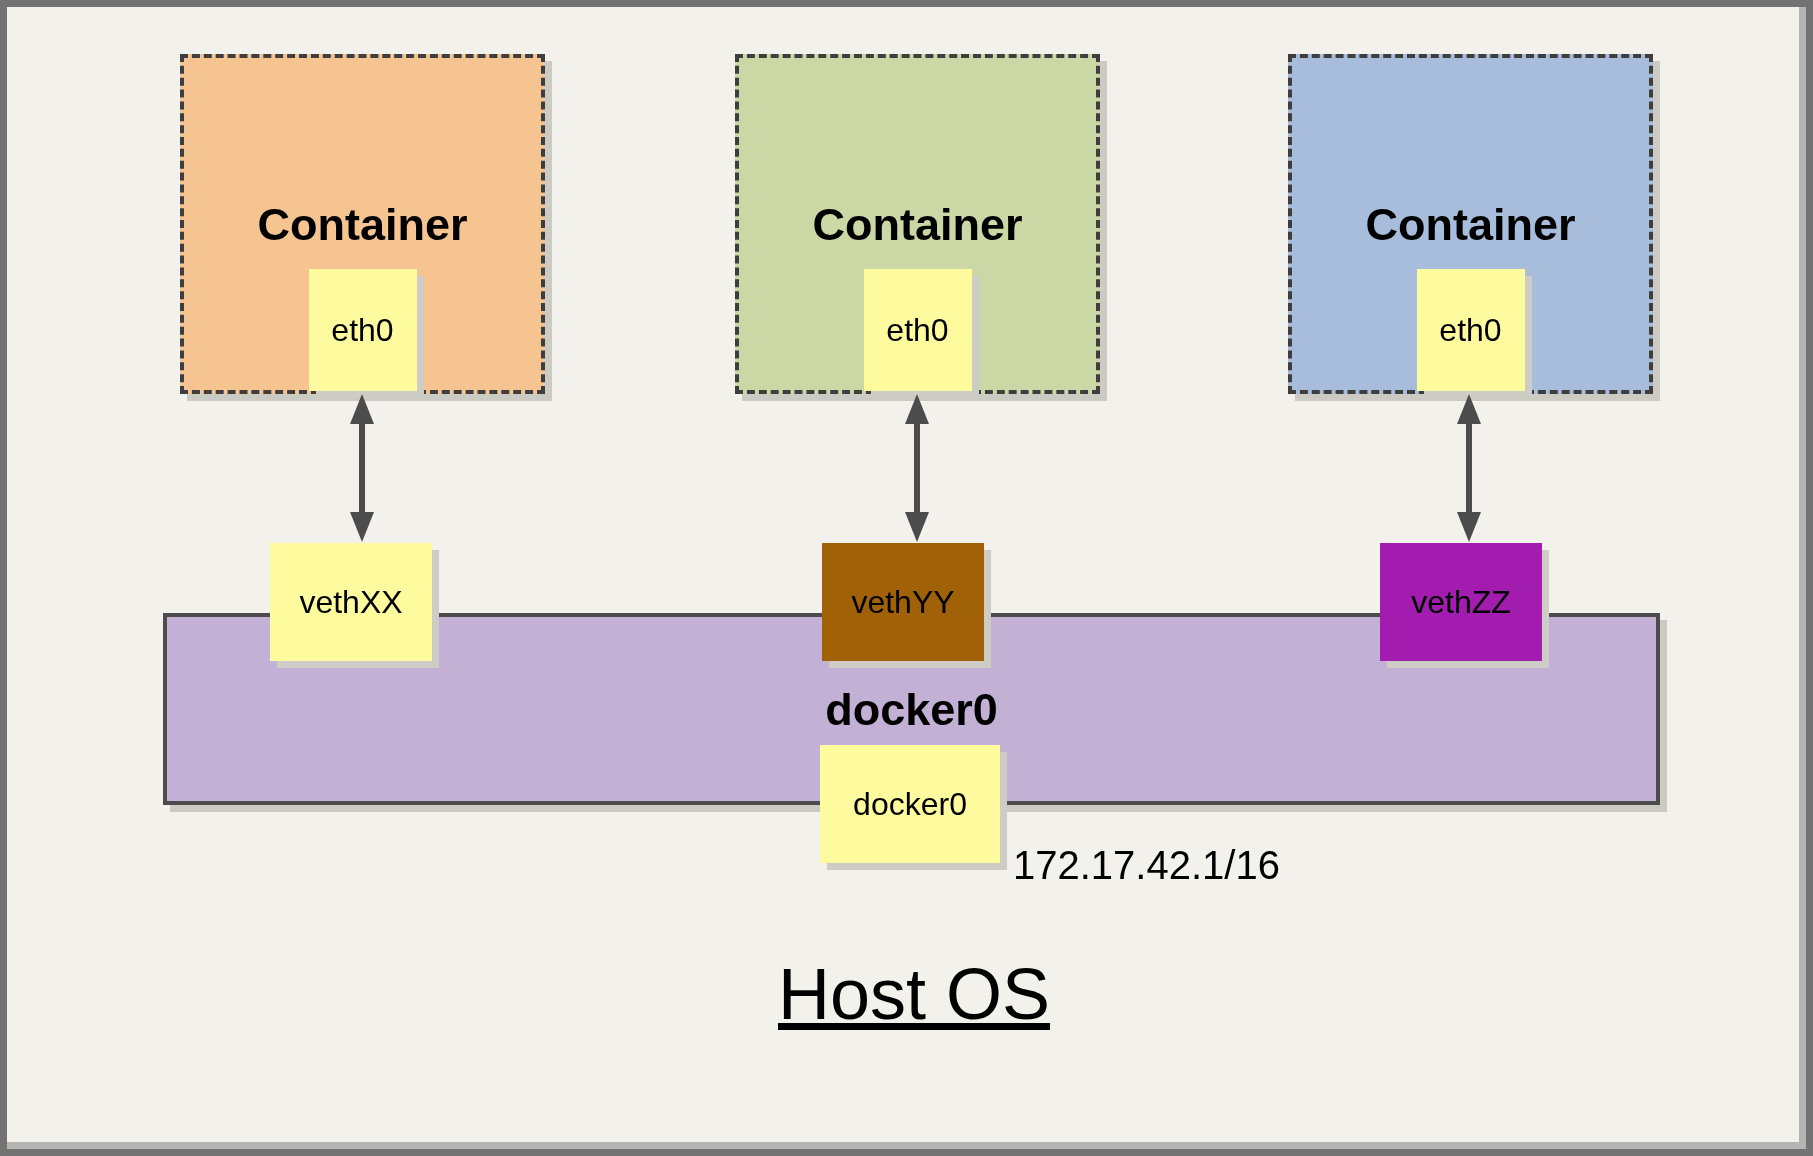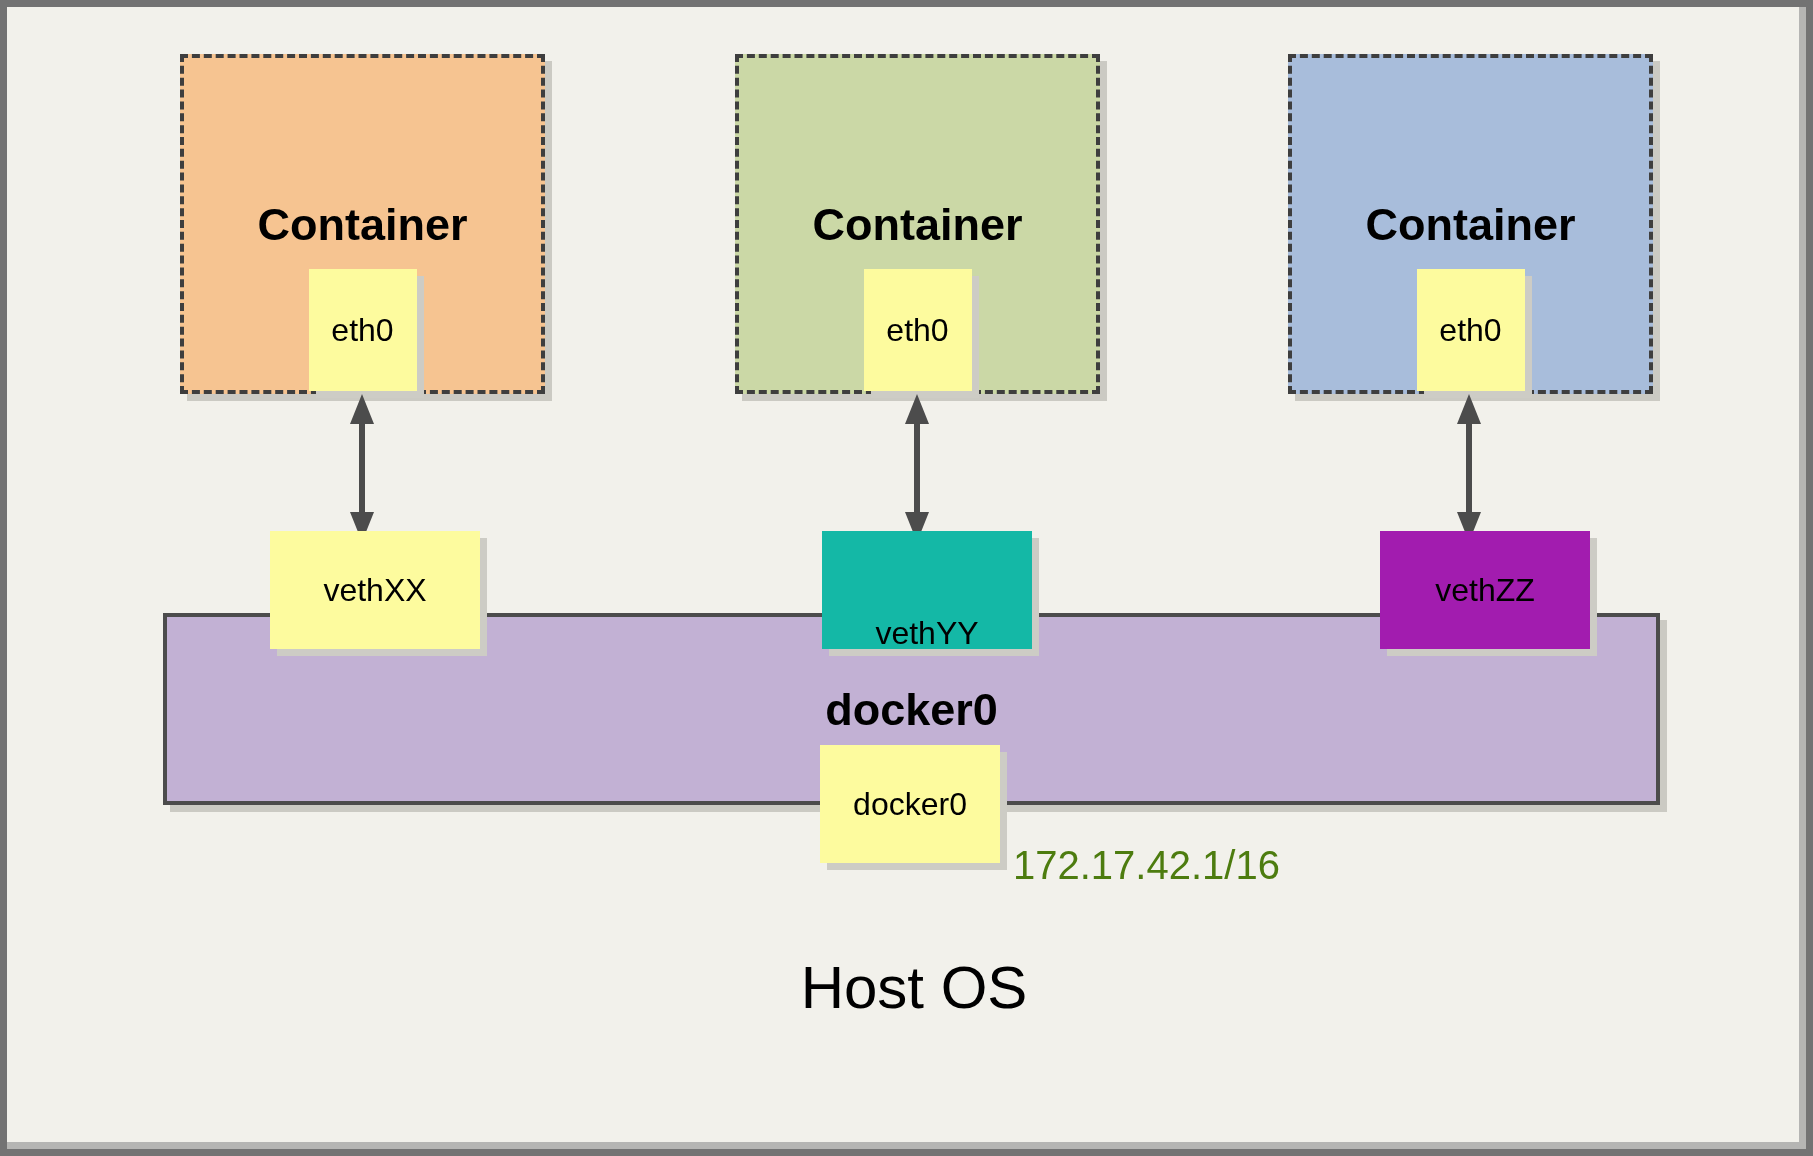--- a/index.html
+++ b/index.html
@@ -46,22 +46,22 @@
     box-shadow: 7px 7px 0 #CDCCC5;
     display: flex; align-items: center; justify-content: center;
     font-size: 32px; color: #000; line-height: 1;
   }
   .eth-box {
     position: absolute; left: 50%; bottom: -1px;
     transform: translateX(-50%);
     width: 108px; height: 122px;
   }
   .veth-box {
-    position: absolute; top: 524px;
-    width: 210px; height: 118px;
+    position: absolute; top: 536px;
+    width: 162px; height: 118px;
   }
   .veth-box.v1 { left: 263px; }
   .veth-box.v2 { left: 815px; }
   .veth-box.v3 { left: 1373px; }
 
   
   .arrow {
     position: absolute; top: 385px;
     width: 32px; height: 152px;
   }
@@ -86,28 +86,29 @@
     font-size: 45px; font-weight: bold; color: #000;
     line-height: 1;
   }
   .docker0-box {
     position: absolute; left: 813px; top: 738px;
     width: 180px; height: 118px;
   }
 
   .ip-text {
     position: absolute; left: 1006px; top: 834px;
-    font-size: 40px; color: #4d7c0f; line-height: 1.2;
+    font-size: 40px; color: #000000; line-height: 1.2;
     white-space: nowrap;
   }
   .host-title {
     position: absolute; left: 907px; top: 951px;
     transform: translateX(-50%);
-    font-size: 60px; color: #000; line-height: 1;
+    font-size: 72px; color: #000; line-height: 1;
     white-space: nowrap;
+    text-decoration: underline;
   }
 </style>
 </head>
 <body>
 
 <div class="frame" style="background-color: rgb(181, 181, 179);">
   <div class="canvas" style="background-color: rgb(242, 241, 235);">
 
     <div class="container-box c1" style="background-color: rgb(246, 196, 145);">
       <div class="container-title">Container</div>
@@ -146,21 +147,21 @@
     </svg>
     <svg class="arrow a3" viewBox="0 0 32 152">
       <line x1="16" y1="26" x2="16" y2="126"></line>
       <polygon points="16,2 4,32 28,32"></polygon>
       <polygon points="16,150 4,120 28,120"></polygon>
     </svg>
 
     <div class="node veth-box v1" style="background-color: rgb(253, 251, 158);">
       <span>vethXX</span>
     </div>
-    <div class="node veth-box v2" style="background-color: #14b8a6; align-items: flex-end;">
+    <div class="node veth-box v2" style="background-color: #a16207;">
       <span>vethYY</span>
     </div>
     <div class="node veth-box v3" style="background-color: #a21caf;">
       <span>vethZZ</span>
     </div>
 
     <div class="node docker0-box" style="background-color: rgb(253, 251, 158);">
       <span>docker0</span>
     </div>
 

